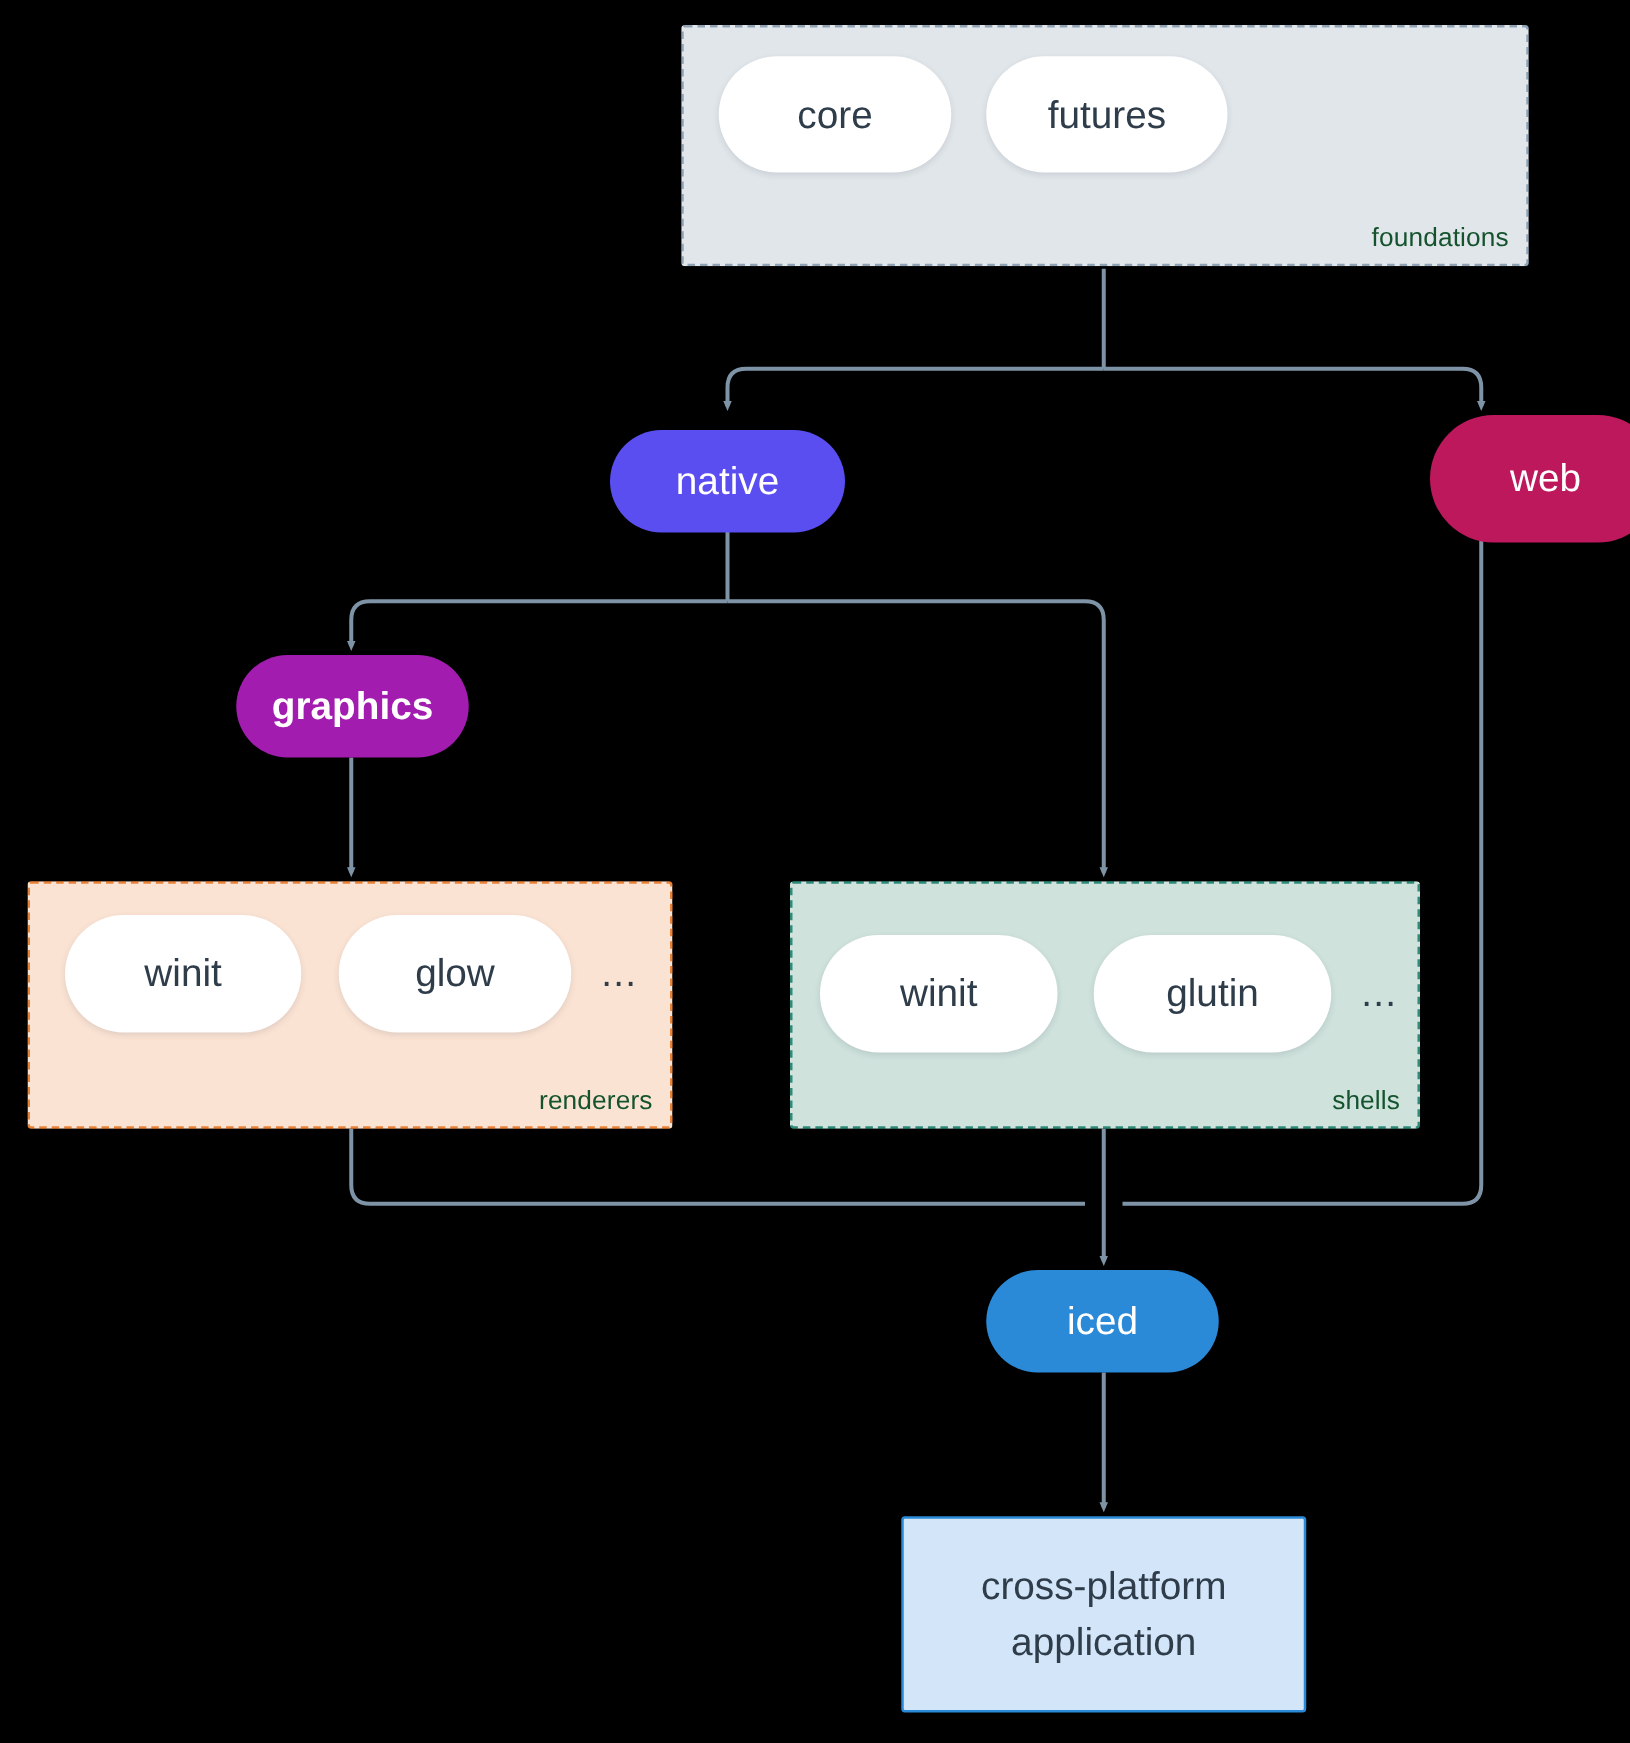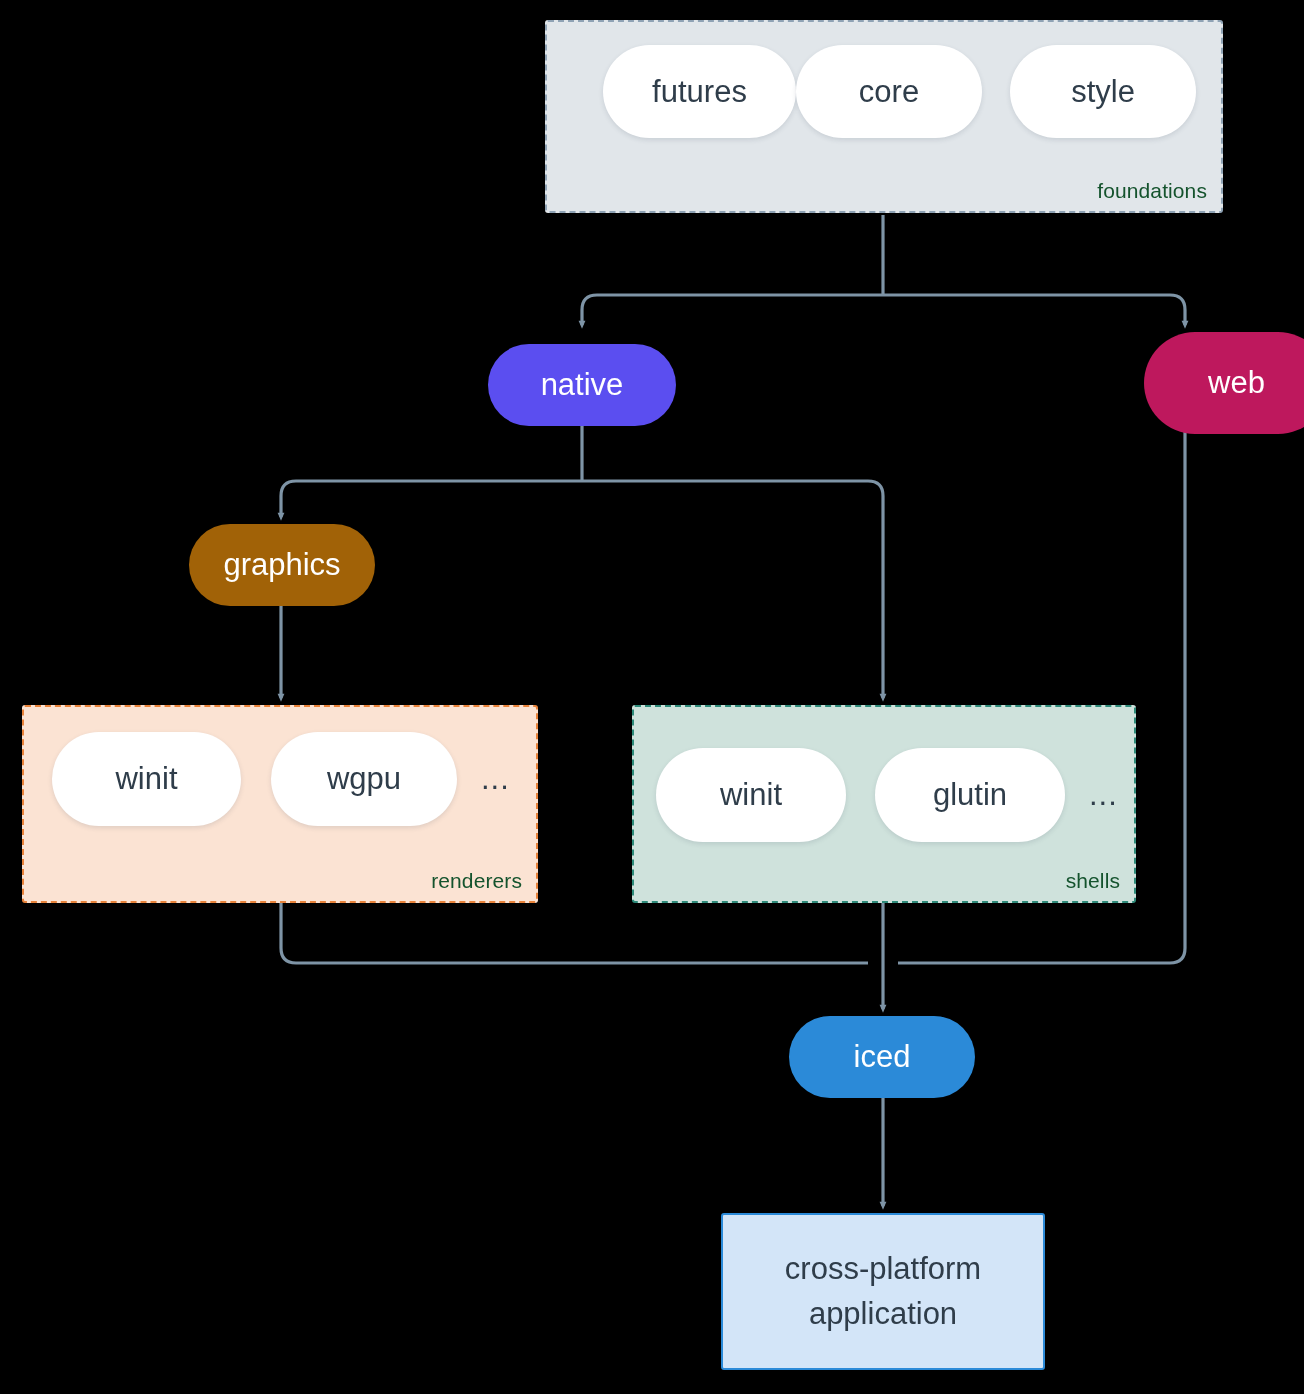--- a/index.html
+++ b/index.html
@@ -134,21 +134,22 @@
   .node-native {
     left: 488px; top: 344px; width: 188px; height: 82px;
     background: #5b4ef0;
   }
   .node-web {
     left: 1144px; top: 332px; width: 185px; height: 102px;
     background: #be185d;
   }
   .node-graphics {
     left: 189px; top: 524px; width: 186px; height: 82px;
-    background: #a16207;
+    background: #a21caf;
+    font-weight: bold;
   }
   .node-iced {
     left: 789px; top: 1016px; width: 186px; height: 82px;
     background: #2b8ad8;
   }
 
   
   .node-box {
     position: absolute;
     left: 721px; top: 1213px; width: 324px; height: 157px;
@@ -200,31 +201,30 @@
       <path d="M1185,414 L1185,948 Q1185,963 1170,963 L898,963"></path>
 
       <path d="M883,903 L883,1009" marker-end="url(#arrowhead)"></path>
 
       <path d="M883,1098 L883,1206" marker-end="url(#arrowhead)"></path>
     </g>
   </svg>
 
   <div class="group foundations">
     <div class="group-row">
+      <div class="pill-white pw-core">core</div>
       <div class="pill-white pw-futures">futures</div>
-      <div class="pill-white pw-core">core</div>
-      <div class="pill-white pw-style">style</div>
     </div>
     <div class="group-label">foundations</div>
   </div>
 
   <div class="group renderers">
     <div class="group-row">
       <div class="pill-white pw-wgpu">winit</div>
-      <div class="pill-white pw-glow">wgpu</div>
+      <div class="pill-white pw-glow">glow</div>
       <div class="ellipsis">...</div>
     </div>
     <div class="group-label">renderers</div>
   </div>
 
   <div class="group shells">
     <div class="group-row">
       <div class="pill-white pw-winit">winit</div>
       <div class="pill-white pw-glutin">glutin</div>
       <div class="ellipsis">...</div>

